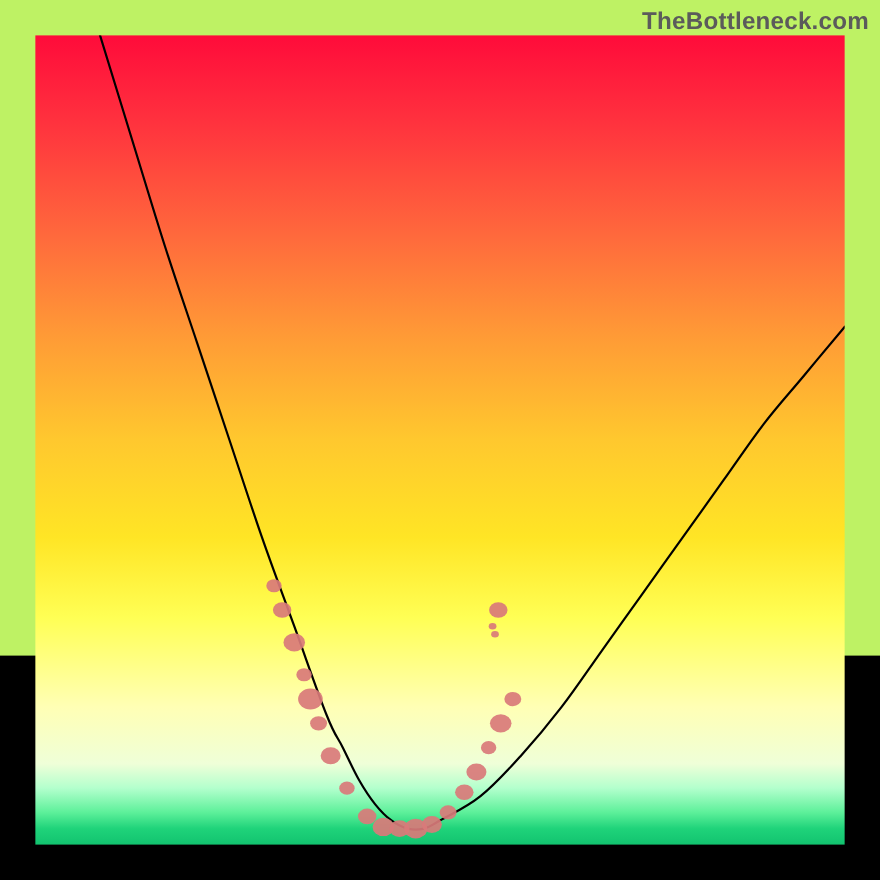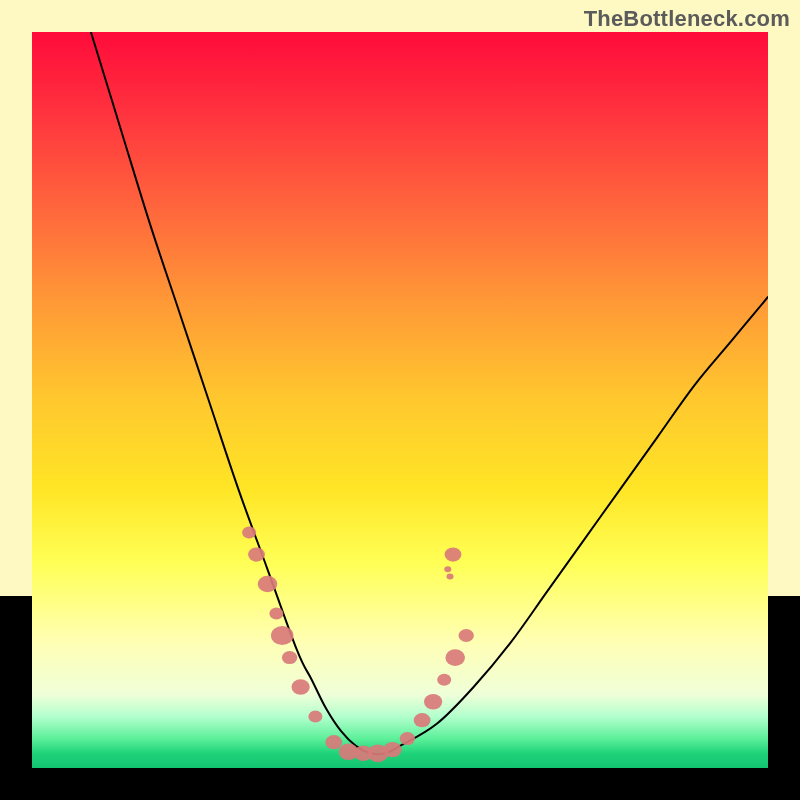--- a/index.html
+++ b/index.html
@@ -10,21 +10,21 @@
     background: #000;
     overflow: hidden;
     font-family: Arial, Helvetica, sans-serif;
   }
   .frame {
     position: absolute;
     top: 0;
     left: 0;
     width: 800px;
     height: 596px;
-    background: #fef9c3;
+    background: #bef264;
   }
   .plot-area {
     position: absolute;
     top: 32px;
     left: 32px;
     width: 736px;
     height: 736px;
     overflow: hidden;
   }
   .gradient {

